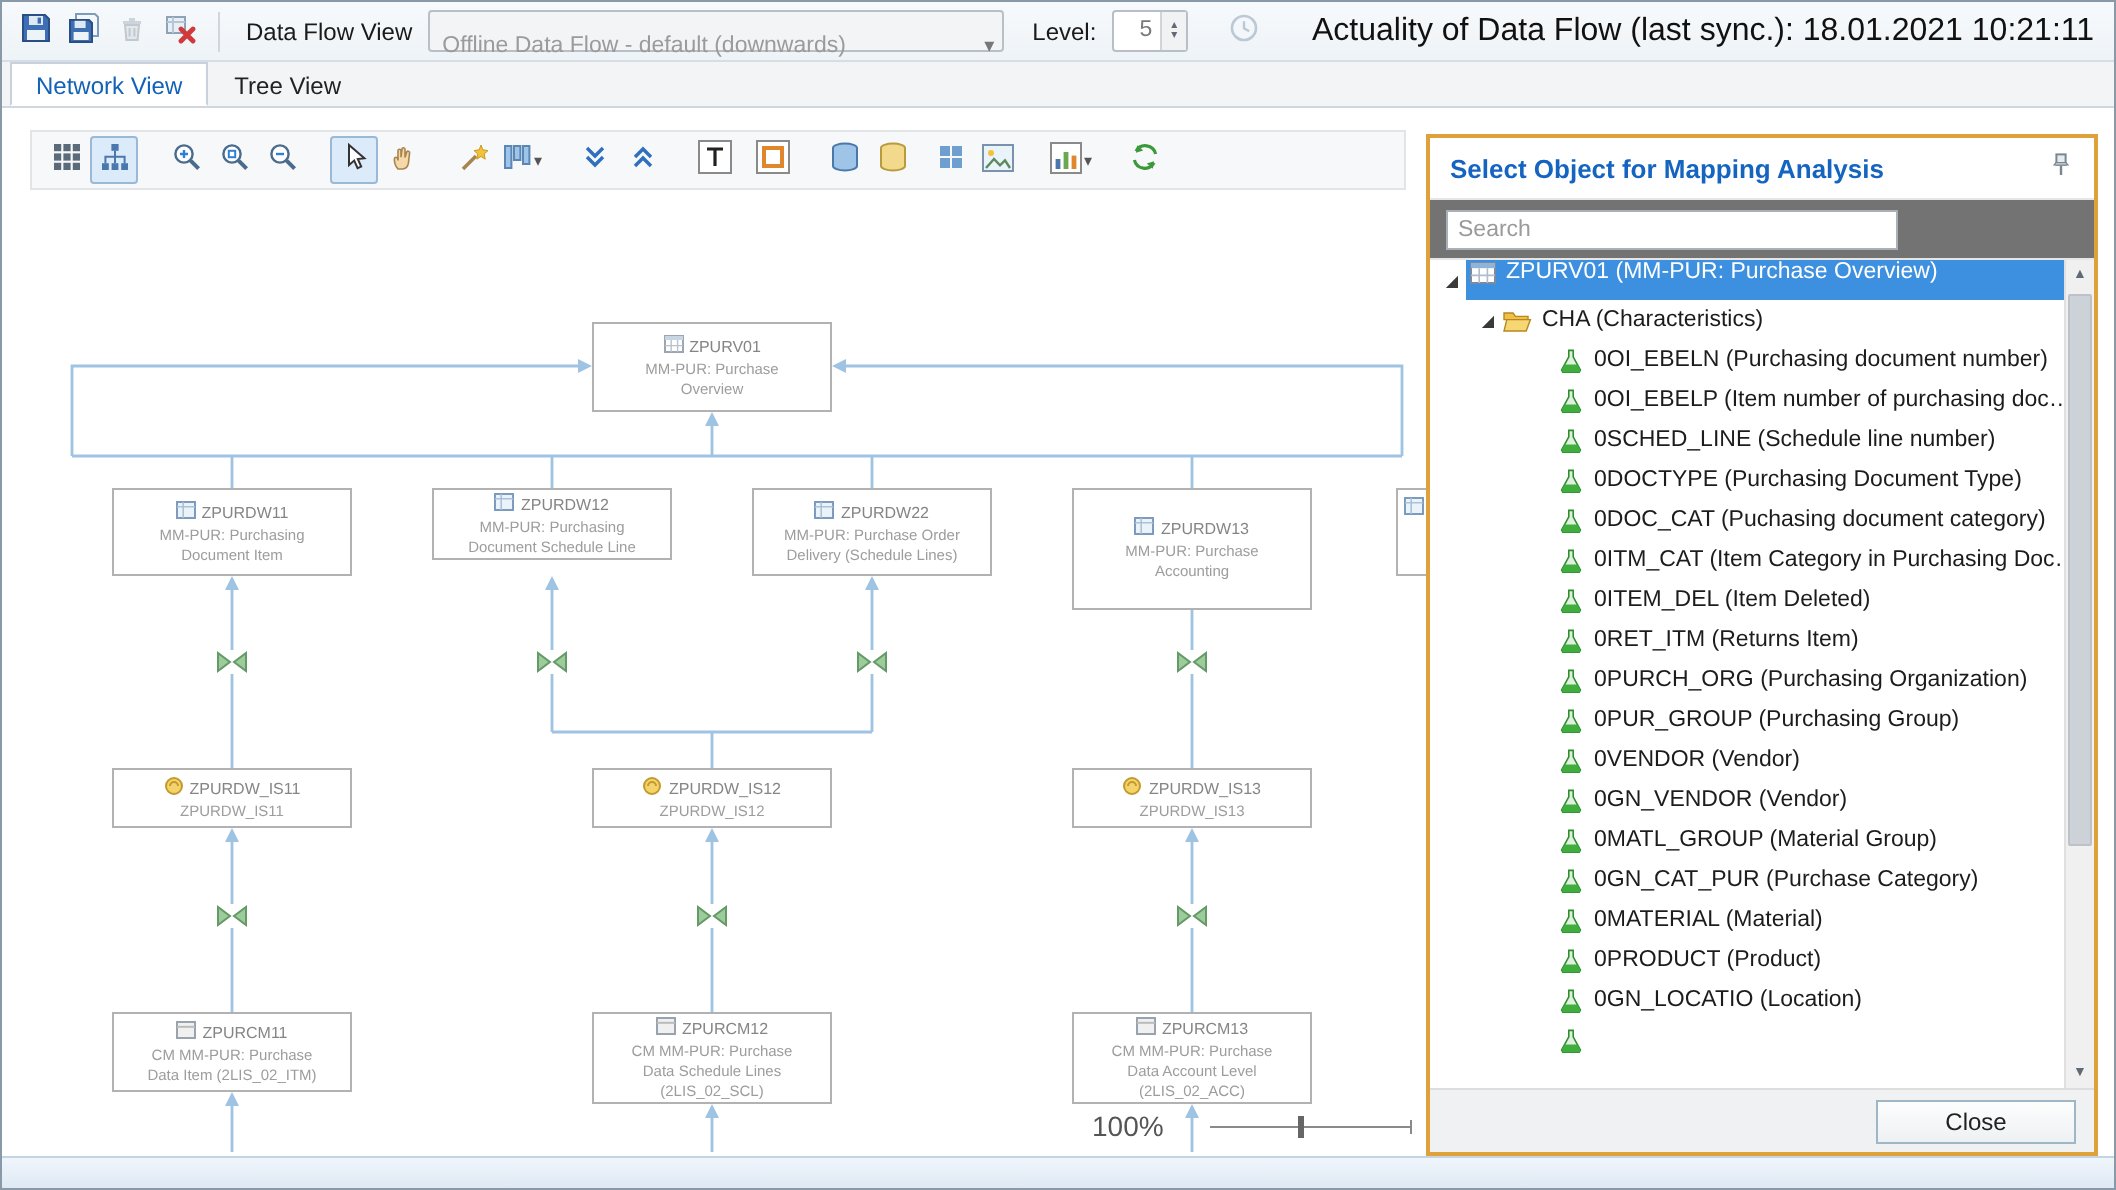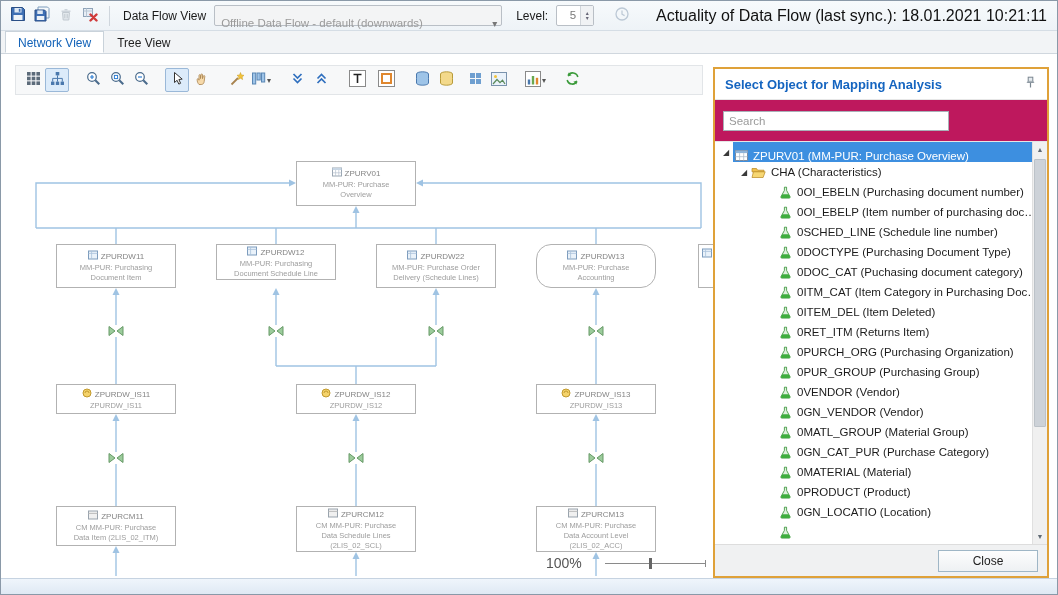--- a/index.html
+++ b/index.html
@@ -54,30 +54,30 @@
   .ztrack .zline{position:absolute;left:0;right:0;top:6px;height:1px;background:#8a8a8a;}
   .ztrack .zhandle{position:absolute;left:44%;top:1px;width:3px;height:11px;background:#666;}
   .ztrack .zend{position:absolute;right:0;top:3px;width:1px;height:7px;background:#8a8a8a;}
 
   
   #panel{position:absolute;left:712px;top:13px;width:336px;height:511px;background:#fff;
     border:2px solid var(--accent,#dfa139);z-index:10;display:flex;flex-direction:column;}
   .p-header{height:30px;display:flex;align-items:center;padding:0 8px 0 10px;background:#fff;flex:none;}
   .p-title{flex:1;font-size:13px;font-weight:700;color:var(--titleblue,#1565c0);white-space:nowrap;}
   .pinbtn{width:18px;height:18px;border:none;background:transparent;display:flex;align-items:center;justify-content:center;padding:0;}
-  .p-search{height:43px;background:#be185d;display:flex;align-items:center;padding-left:8px;flex:none;
+  .p-search{height:31px;background:#737373;display:flex;align-items:center;padding-left:8px;flex:none;
     border-top:1px solid #e6e6e6;border-bottom:1px solid #e6e6e6;}
   .p-search input{width:226px;height:20px;border:1px solid #a9b0b8;font-family:inherit;font-size:11.5px;padding:0 5px;color:#333;}
   .p-search input::placeholder{color:#9a9a9a;}
   .p-tree{flex:1;display:flex;overflow:hidden;background:#fff;}
   .rows{flex:1;overflow:hidden;}
   .trow{height:20px;display:flex;align-items:center;font-size:11.5px;color:#1c1c1c;white-space:nowrap;padding-left:4px;}
   .trow .exp{width:14px;text-align:center;font-size:8px;color:#3a3a3a;flex:none;}
   .trow .ticon{flex:none;margin-right:5px;display:flex;align-items:center;}
-  .rowbody{flex:1;height:20px;display:flex;align-items:flex-end;padding-left:2px;overflow:hidden;}
+  .rowbody{flex:1;height:20px;display:flex;align-items:flex-start;padding-left:2px;overflow:hidden;}
   .trow.selrow .rowbody{background:var(--selblue,#3d8fe0);color:#fff;}
   .ind{flex:none;display:inline-block;}
   .scol{width:15px;background:#f0f0f0;border-left:1px solid #e0e0e0;display:flex;flex-direction:column;flex:none;}
   .sarrow{height:15px;display:flex;align-items:center;justify-content:center;font-size:7px;color:#606a74;background:#f0f0f0;cursor:default;}
   .strack{flex:1;position:relative;}
   .sthumb{position:absolute;left:1px;right:1px;top:2px;height:72%;background:#cdd2d8;border:1px solid #bcc2c8;border-radius:1px;}
   .p-bottom{height:32px;background:#f0f1f2;border-top:1px solid #ddd;display:flex;align-items:center;justify-content:flex-end;
     padding-right:9px;flex:none;}
   .closebtn{width:100px;height:22px;border:1px solid #9fb6c6;background:linear-gradient(#fdfdfd,#eef1f3);
     font-family:inherit;font-size:12px;color:#222;cursor:default;}
@@ -401,21 +401,21 @@
             <div class="n-name">
               <span><svg width="10" height="10" viewBox="0 0 10 10">
                   <rect x="0.5" y="1" width="9" height="8" fill="#eaf2fa" stroke="#7d9cbd"></rect>
                   <path d="M0.5 3.4h9M3.6 1v8" stroke="#a9c2da" stroke-width="0.8"></path>
                 </svg></span>
               <span>ZPURDW22</span>
             </div>
             <div class="n-line">MM-PUR: Purchase Order</div>
             <div class="n-line">Delivery (Schedule Lines)</div>
           </div>
-          <div class="node" style="left: 535px; top: 190px; width: 120px; height: 44px; border-radius: 15px;">
+          <div class="node" style="left: 535px; top: 190px; width: 120px; height: 61px;">
             <div class="n-name">
               <span><svg width="10" height="10" viewBox="0 0 10 10">
                   <rect x="0.5" y="1" width="9" height="8" fill="#eaf2fa" stroke="#7d9cbd"></rect>
                   <path d="M0.5 3.4h9M3.6 1v8" stroke="#a9c2da" stroke-width="0.8"></path>
                 </svg></span>
               <span>ZPURDW13</span>
             </div>
             <div class="n-line">MM-PUR: Purchase</div>
             <div class="n-line">Accounting</div>
           </div>

